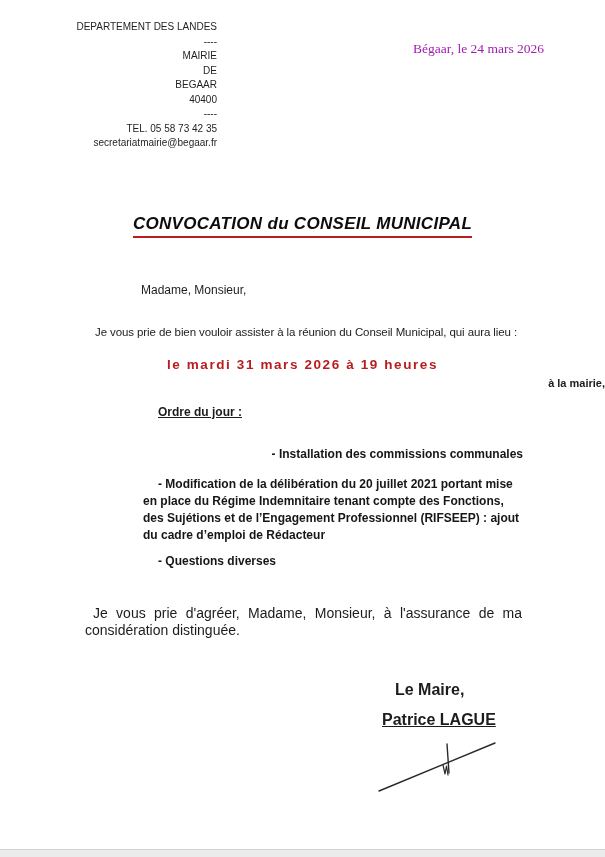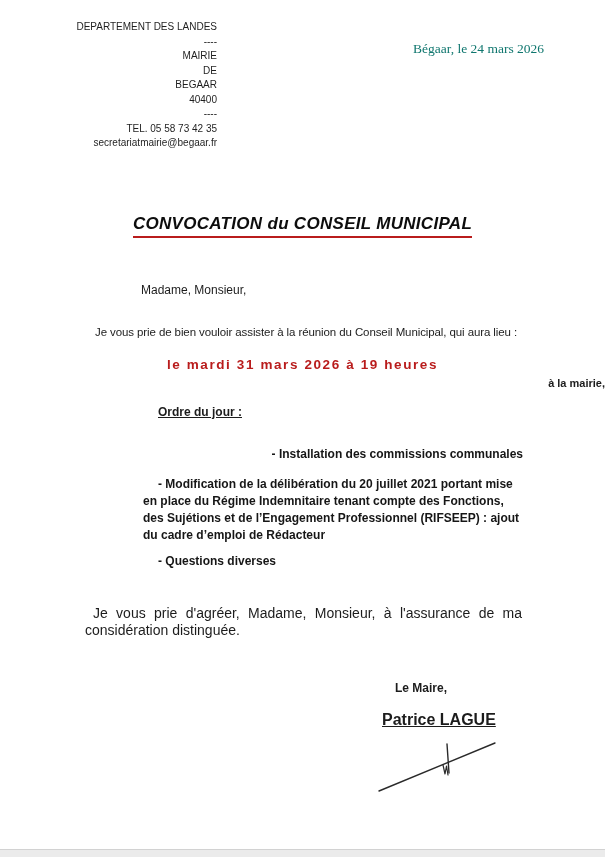--- a/index.html
+++ b/index.html
@@ -26,21 +26,21 @@
     color: #1f1f1f;
   }
 
   
   .date-line {
     position: absolute;
     left: 413px;
     top: 41px;
     font-family: "Liberation Serif", serif;
     font-size: 13.5px;
-    color: #0f766e;
+    color: #a21caf;
   }
 
   
   .title-wrap {
     position: absolute;
     top: 214px;
     left: 0;
     width: 100%;
     text-align: center;
   }
@@ -122,21 +122,21 @@
     font-size: 14px;
     line-height: 17px;
     text-align: justify;
     text-indent: 8px;
   }
 
   .sig-role {
     position: absolute;
     left: 395px;
     top: 681px;
-    font-size: 12px;
+    font-size: 16px;
     font-weight: 700;
   }
   .sig-name {
     position: absolute;
     left: 382px;
     top: 711px;
     font-size: 16px;
     font-weight: 700;
     text-decoration: underline;
   }

